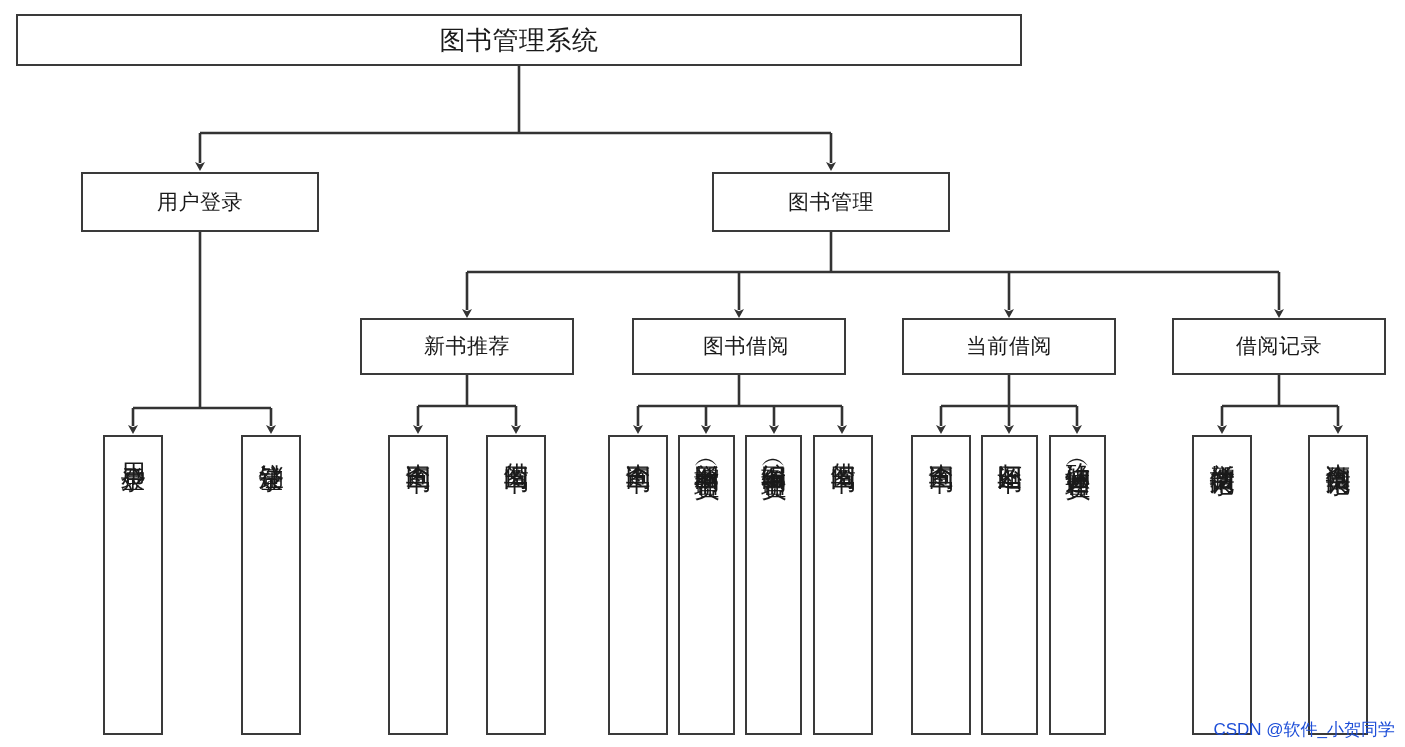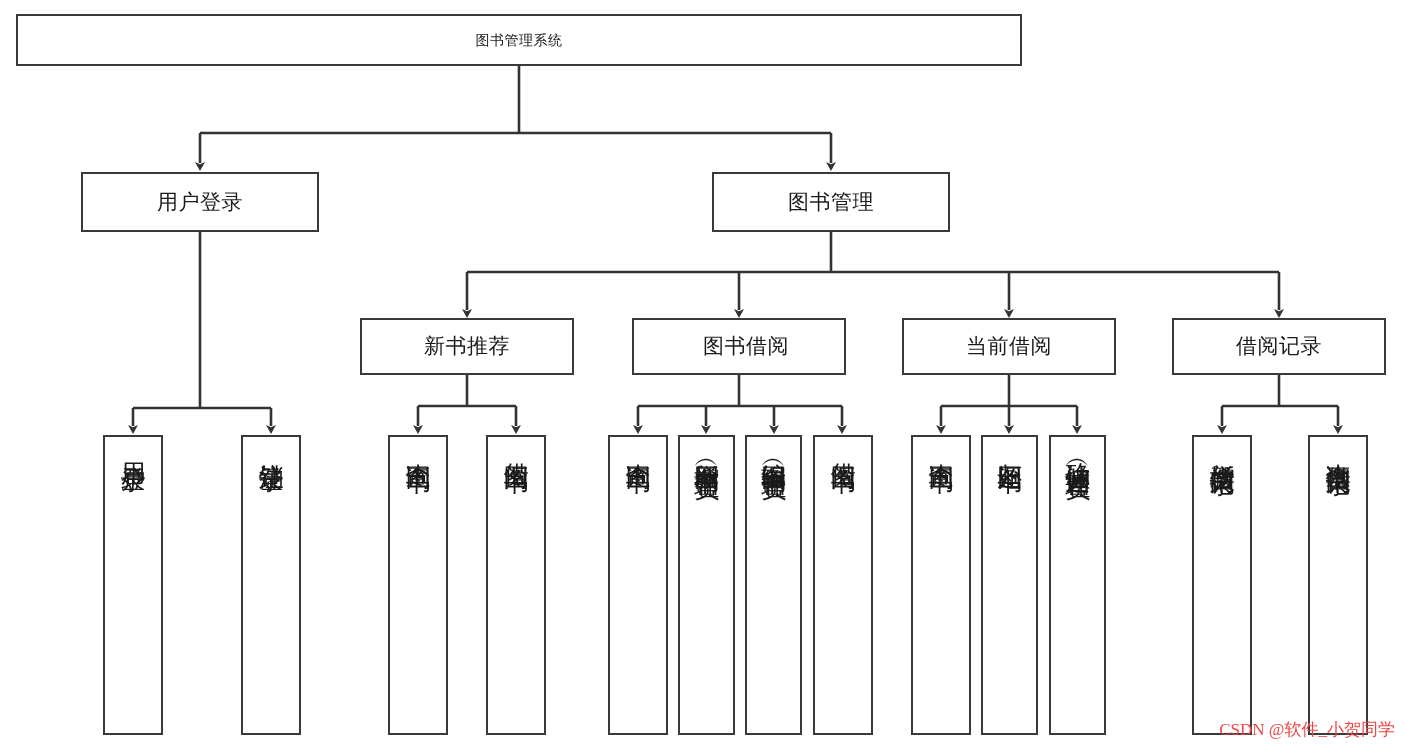--- a/index.html
+++ b/index.html
@@ -42,21 +42,21 @@
     text-align: center;
     line-height: 1.18;
     letter-spacing: 0.5px;
   }
   
   .node.horiz .label {
     font-size: 21px;
     white-space: nowrap;
   }
   .node.root .label {
-    font-size: 14px;
+    font-size: 26px;
   }
   
   .node.vert {
     align-items: flex-start;
     padding-top: 6px;
   }
   .node.vert .label {
     writing-mode: vertical-rl;
     text-orientation: upright;
     -webkit-writing-mode: vertical-rl;
@@ -64,24 +64,24 @@
     line-height: 1.02;
     letter-spacing: 2px;
     white-space: nowrap;
     margin: 0 auto;
   }
   .watermark {
     position: absolute;
     right: 10px;
     bottom: 6px;
     font-size: 17px;
-    color: #ef4444;
+    color: #1d4ed8;
     white-space: nowrap;
     z-index: 5;
-    font-family: Liberation Serif, serif;
+    font-family: Liberation Sans, sans-serif;
   }
 </style>
 </head>
 <body>
 
 <div id="diagram-root">
 
   <svg class="connectors" viewBox="0 0 1405 747">
     <defs>
       <marker id="arrowhead" markerWidth="9" markerHeight="10" refX="1" refY="5" orient="auto" markerUnits="userSpaceOnUse">

